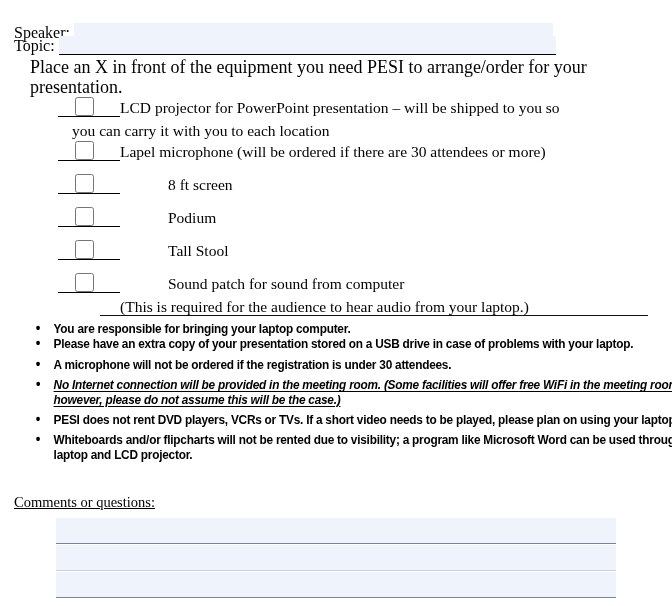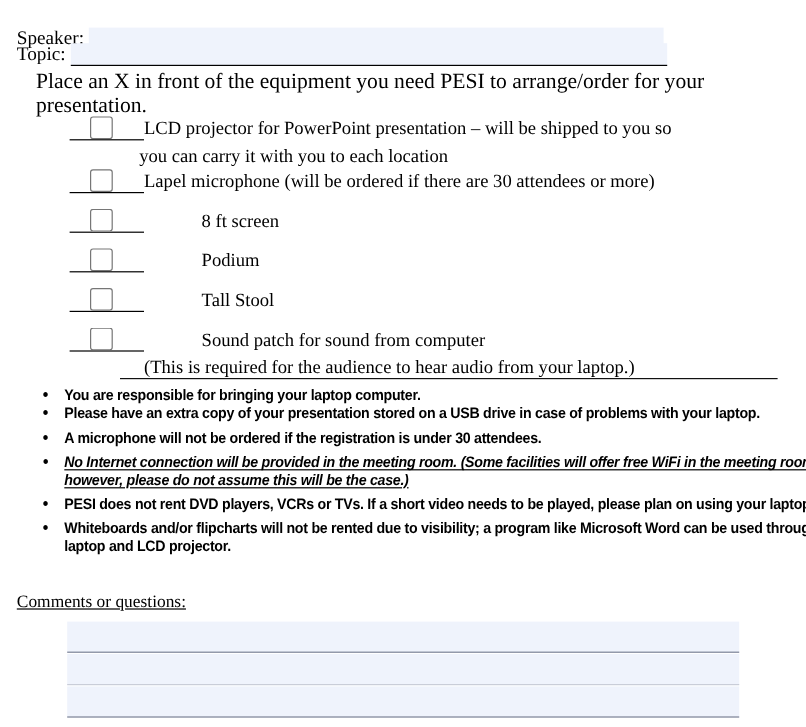--- a/index.html
+++ b/index.html
@@ -112,21 +112,21 @@
   }
   .equip-text {
     font-size: 15.5px;
     line-height: 19px;
     padding-top: 2px;
     max-width: 560px;
   }
   .equip-sub {
     font-size: 15.5px;
     line-height: 19px;
-    margin-left: 116px;
+    margin-left: 72px;
     padding-top: 1px;
   }
   .equip-sub-wide {
     margin-left: 120px;
   }
   .row-gap-md { margin-top: 9px; gap: 48px; }
 
   
   .divider {
     position: absolute;

